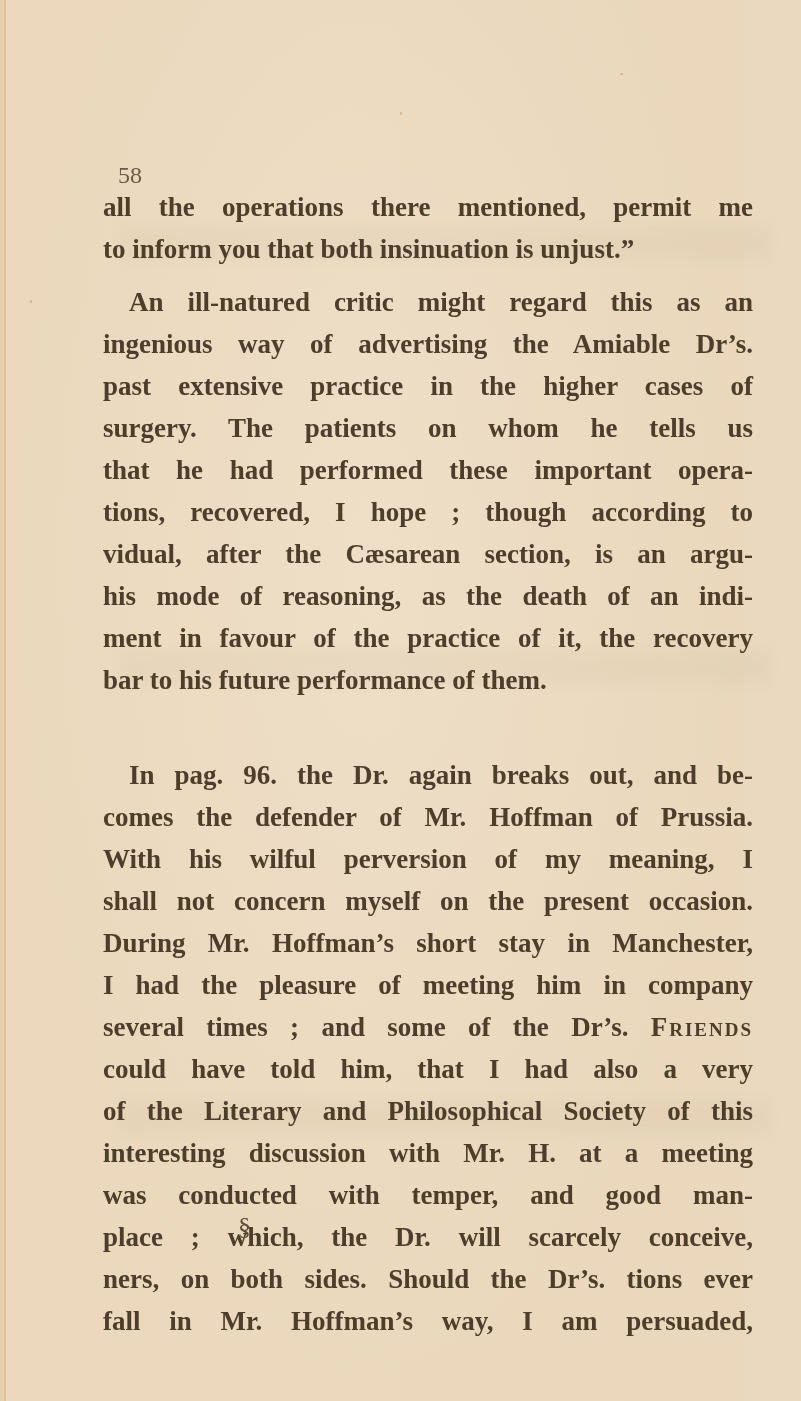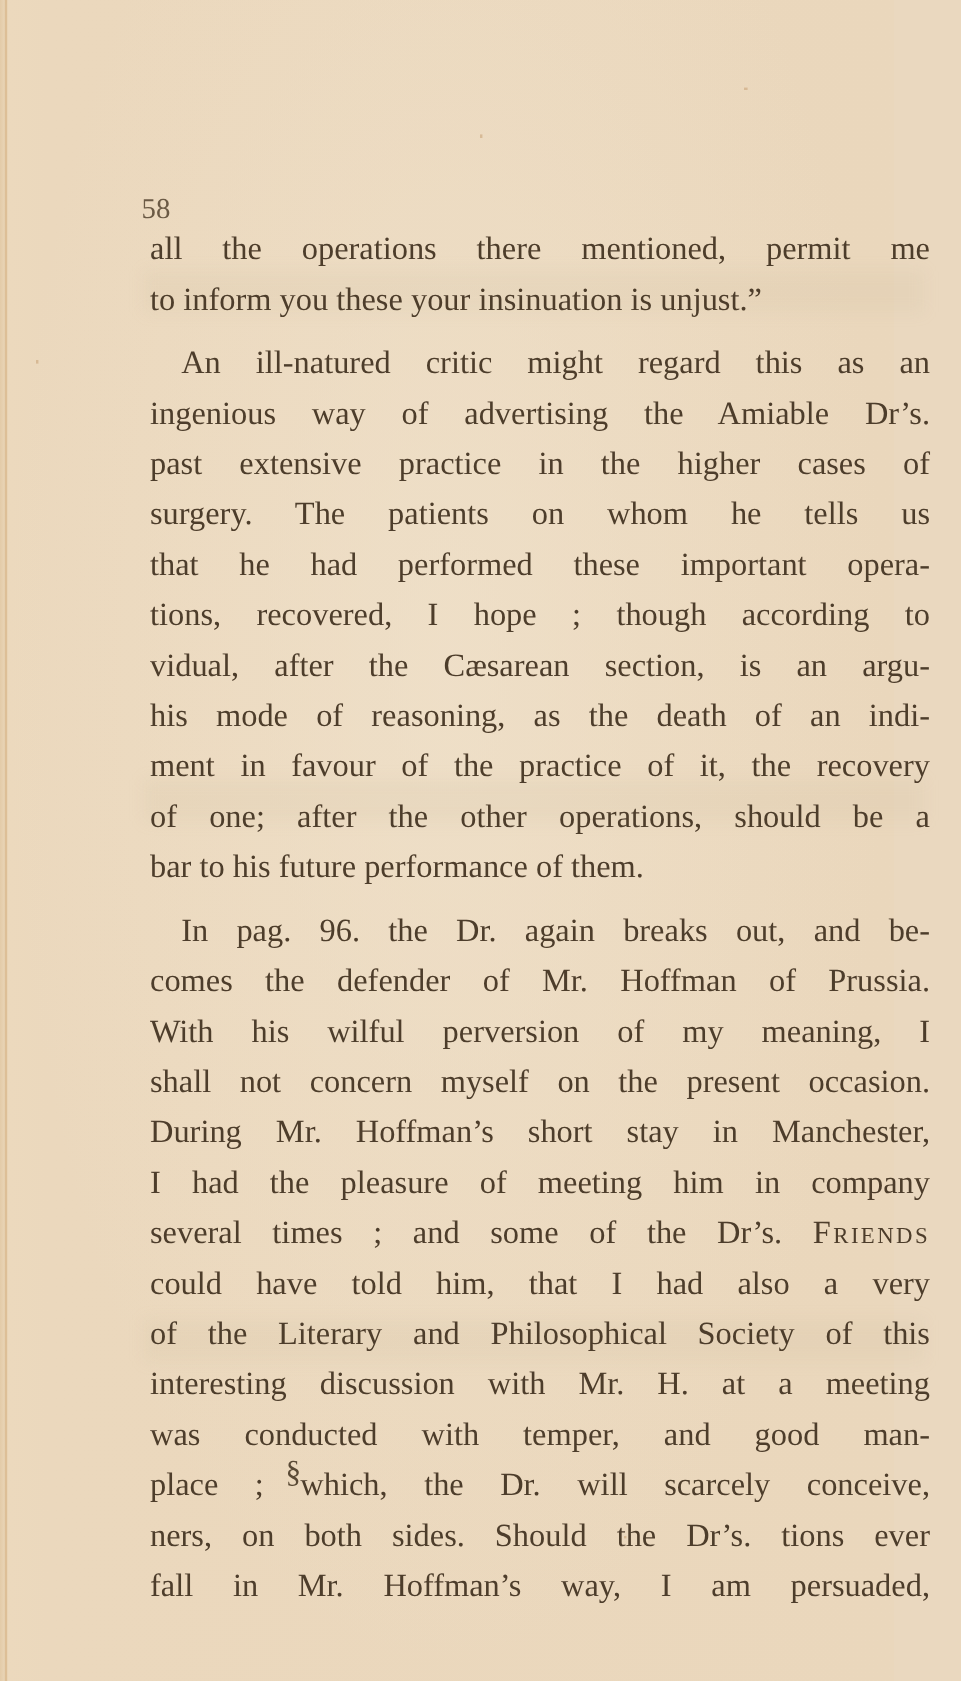--- a/index.html
+++ b/index.html
@@ -41,22 +41,23 @@
     .page-number {
       position: absolute;
       left: 118px;
       top: 162px;
       font-size: 24px;
       color: #6b5a45;
       letter-spacing: 0px;
     }
     .text-block {
       position: absolute;
-      left: 125px;
+      left: 103px;
       width: 650px;
+      font-weight: bold;
     }
     .line {
       display: block;
       height: 42px;
       line-height: 42px;
       font-size: 27px;
       white-space: nowrap;
       text-align: justify;
       text-align-last: justify;
       color: #4d3d2b;
@@ -96,34 +97,33 @@
 
   <div class="speck" style="left:400px;top:112px;width:2px;height:3px;"></div>
   <div class="speck" style="left:620px;top:73px;width:3px;height:2px;"></div>
   <div class="speck" style="left:520px;top:1280px;width:2px;height:2px;"></div>
   <div class="speck" style="left:30px;top:300px;width:2px;height:3px;"></div>
 
   <div class="page-number">58</div>
 
   <div class="text-block" style="top:186px;">
     <span class="line">all the operations there mentioned, permit me</span>
-    <span class="line last">to inform you these your insinuation is unjust.”</span>
+    <span class="line last">to inform you that both insinuation is unjust.”</span>
   </div>
 
   <div class="text-block" style="top:281px;">
     <span class="line indent">An ill-natured critic might regard this as an</span>
     <span class="line">ingenious way of advertising the Amiable Dr’s.</span>
     <span class="line">past extensive practice in the higher cases of</span>
     <span class="line">surgery. The patients on whom he tells us</span>
     <span class="line">that he had performed these important opera-</span>
     <span class="line">tions, recovered, I hope ; though according to</span>
     <span class="line">vidual, after the Cæsarean section, is an argu-</span>
     <span class="line">his mode of reasoning, as the death of an indi-</span>
     <span class="line">ment in favour of the practice of it, the recovery</span>
-    <span class="line">of one; after the other operations, should be a</span>
     <span class="line last">bar to his future performance of them.</span>
   </div>
 
   <div class="text-block" style="top:754px;">
     <span class="line indent">In pag. 96. the Dr. again breaks out, and be-</span>
     <span class="line">comes the defender of Mr. Hoffman of Prussia.</span>
     <span class="line">With his wilful perversion of my meaning, I</span>
     <span class="line">shall not concern myself on the present occasion.</span>
     <span class="line">During Mr. Hoffman’s short stay in Manchester,</span>
     <span class="line">I had the pleasure of meeting him in company</span>

